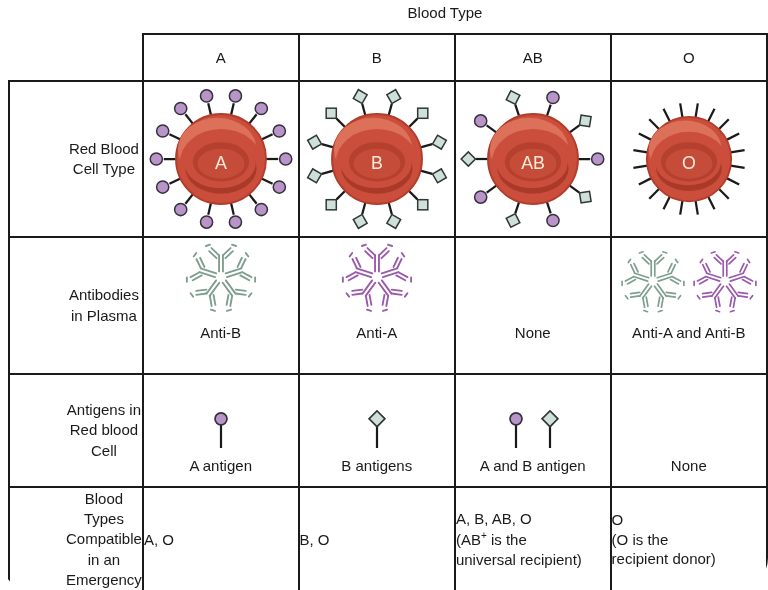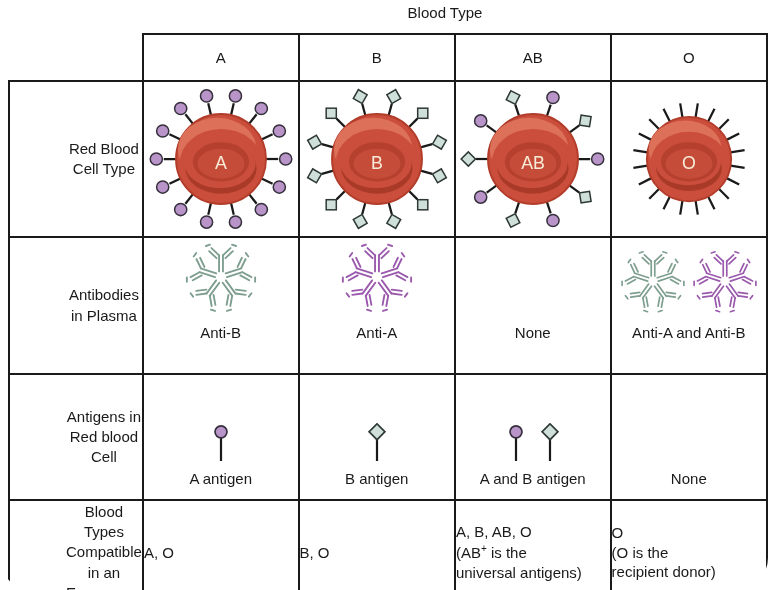--- a/index.html
+++ b/index.html
@@ -9,21 +9,21 @@
   table.bt{position:absolute;left:8px;top:33px;border-collapse:collapse;table-layout:fixed;}
   table.bt td{border:2px solid var(--border,#1a1a1a);padding:0;vertical-align:middle;text-align:center;}
   table.bt td.corner{border:none;background:#fff;}
   table.bt tr:last-child td{border-bottom-width:4px;}
   .h1{height:47px}.h2{height:156px}.h3{height:137px}.h4{height:102px}.h5{height:106px}
   .header-cell{font-size:15px;}
   td.label-cell{text-align:left;}
   .row-label{padding-left:12px;font-size:15px;line-height:1.34;white-space:pre-line;margin-left:44px;}
   .flex-bottom{display:flex;flex-direction:column;align-items:center;justify-content:flex-end;box-sizing:border-box;}
   .in-ab{height:96px;padding-bottom:13px;}
-  .in-ag{height:124px;padding-bottom:12px;}
+  .in-ag{height:111px;padding-bottom:12px;}
   .stars{display:flex;flex-direction:row;align-items:center;}
   .stars svg{margin:0 -2px;}
   .pins{display:flex;flex-direction:row;align-items:flex-end;gap:8px;}
   .caption{font-size:15px;margin-top:5px;}
   .em-lines{font-size:15px;line-height:1.33;text-align:left;}
   sup{font-size:10px;}
   svg{display:block;}
   .rbc-wrap{display:flex;align-items:center;justify-content:center;}
 </style>
 </head>
@@ -461,21 +461,21 @@
             </div>
           </td>
       <td>
             <div class="flex-bottom in-ag">
       <div class="pins">
                 <svg width="26" height="42" viewBox="0 0 26 42">
     <line x1="13" y1="38" x2="13" y2="14" stroke="var(--spike)" stroke-width="2.2"></line>
     <rect x="7.4" y="3.2" width="11.2" height="11.2" transform="rotate(45 13 8.8)" fill="var(--antigen-b-fill)" stroke="var(--antigen-b-stroke)" stroke-width="1.7"></rect>
                 </svg>
               </div>
-      <div class="caption">B antigen</div>
+      <div class="caption">B antigens</div>
             </div>
           </td>
       <td>
             <div class="flex-bottom in-ag">
       <div class="pins">
                 <svg width="26" height="42" viewBox="0 0 26 42">
       <line x1="13" y1="38" x2="13" y2="12" stroke="var(--spike)" stroke-width="2.2"></line>
       <circle cx="13" cy="8.8" r="6" fill="var(--antigen-a-fill)" stroke="var(--antigen-a-stroke)" stroke-width="1.7"></circle>
                 </svg>
                 <svg width="26" height="42" viewBox="0 0 26 42">
@@ -507,21 +507,21 @@
           </td>
       <td>
             <div class="em-lines">
               <div>B, O</div>
             </div>
           </td>
       <td>
             <div class="em-lines">
               <div>A, B, AB, O</div>
               <div>(AB<sup>+</sup> is the</div>
-              <div>universal antigens)</div>
+              <div>universal recipient)</div>
             </div>
           </td>
       <td>
             <div class="em-lines">
               <div>O</div>
               <div>(O is the</div>
               <div>recipient donor)</div>
             </div>
           </td>
     </tr>

